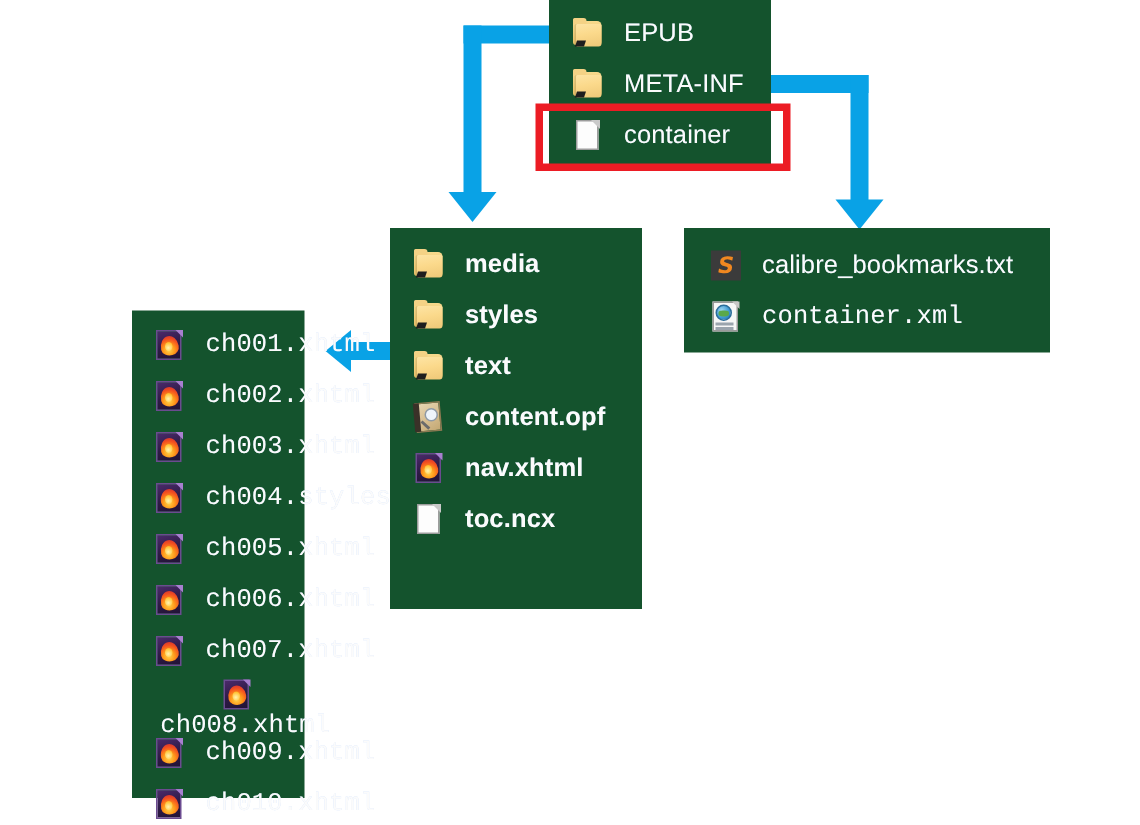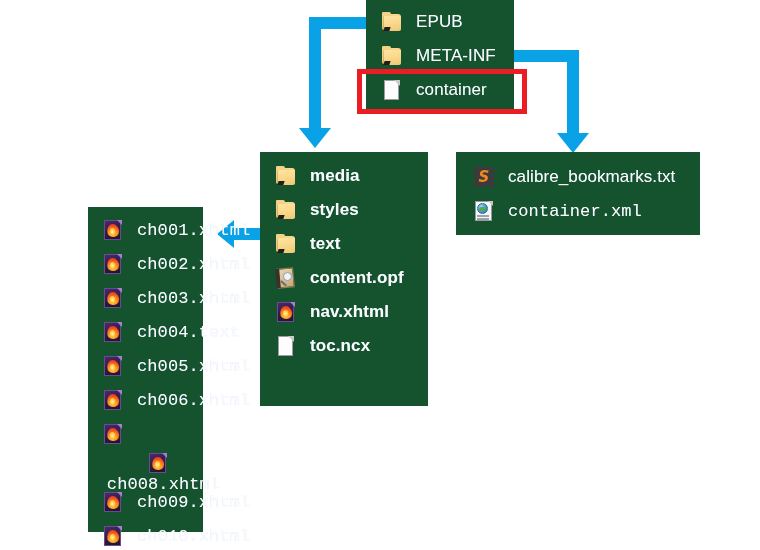--- a/index.html
+++ b/index.html
@@ -434,21 +434,21 @@
       </span>
       <span class="label">ch003.xhtml</span>
     </div>
     <div class="row" style="padding-left:13px;">
       <span class="ico ico-ff">
         <span class="page"></span>
           <span class="fold"></span>
           <span class="flame"></span>
           <span class="flame-in"></span>
       </span>
-      <span class="label">ch004.text</span>
+      <span class="label">ch004.styles</span>
     </div>
     <div class="row" style="padding-left:13px;">
       <span class="ico ico-ff">
         <span class="page"></span>
           <span class="fold"></span>
           <span class="flame"></span>
           <span class="flame-in"></span>
       </span>
       <span class="label">ch005.xhtml</span>
     </div>
@@ -461,20 +461,21 @@
       </span>
       <span class="label">ch006.xhtml</span>
     </div>
     <div class="row" style="padding-left:13px;">
       <span class="ico ico-ff">
         <span class="page"></span>
           <span class="fold"></span>
           <span class="flame"></span>
           <span class="flame-in"></span>
       </span>
+      <span class="label">ch007.xhtml</span>
     </div>
     <div class="row" style="padding-left:24px;flex-direction:column;">
       <span class="ico ico-ff">
         <span class="page"></span>
           <span class="fold"></span>
           <span class="flame"></span>
           <span class="flame-in"></span>
       </span>
       <span class="label">ch008.xhtml</span>
     </div>

